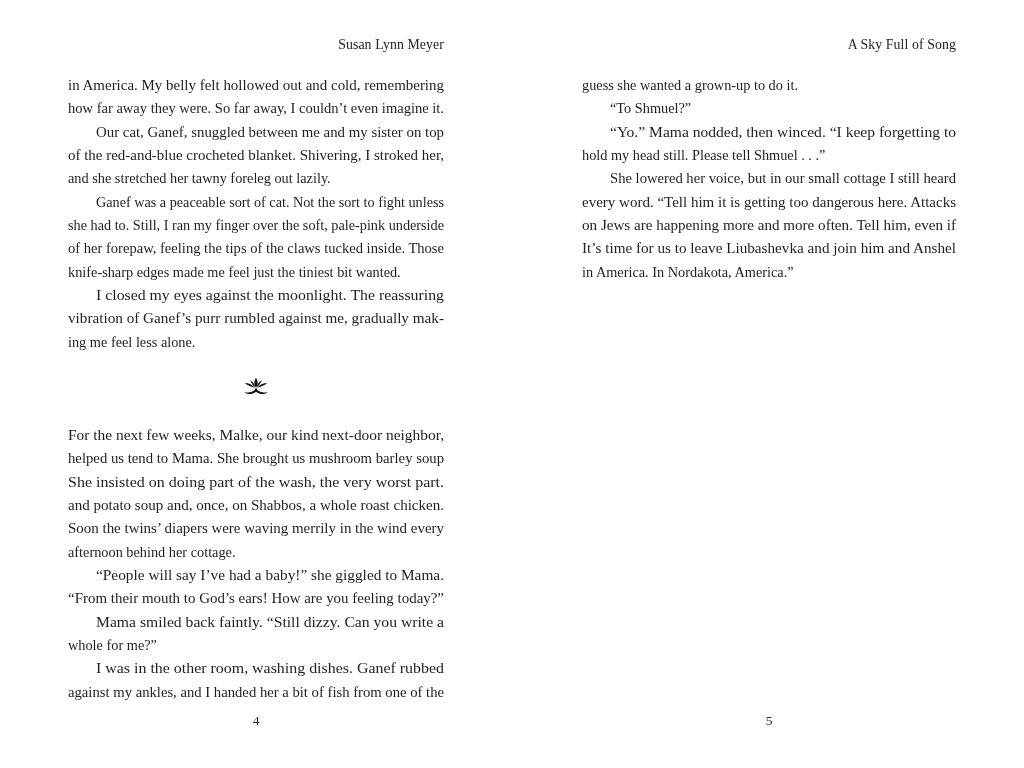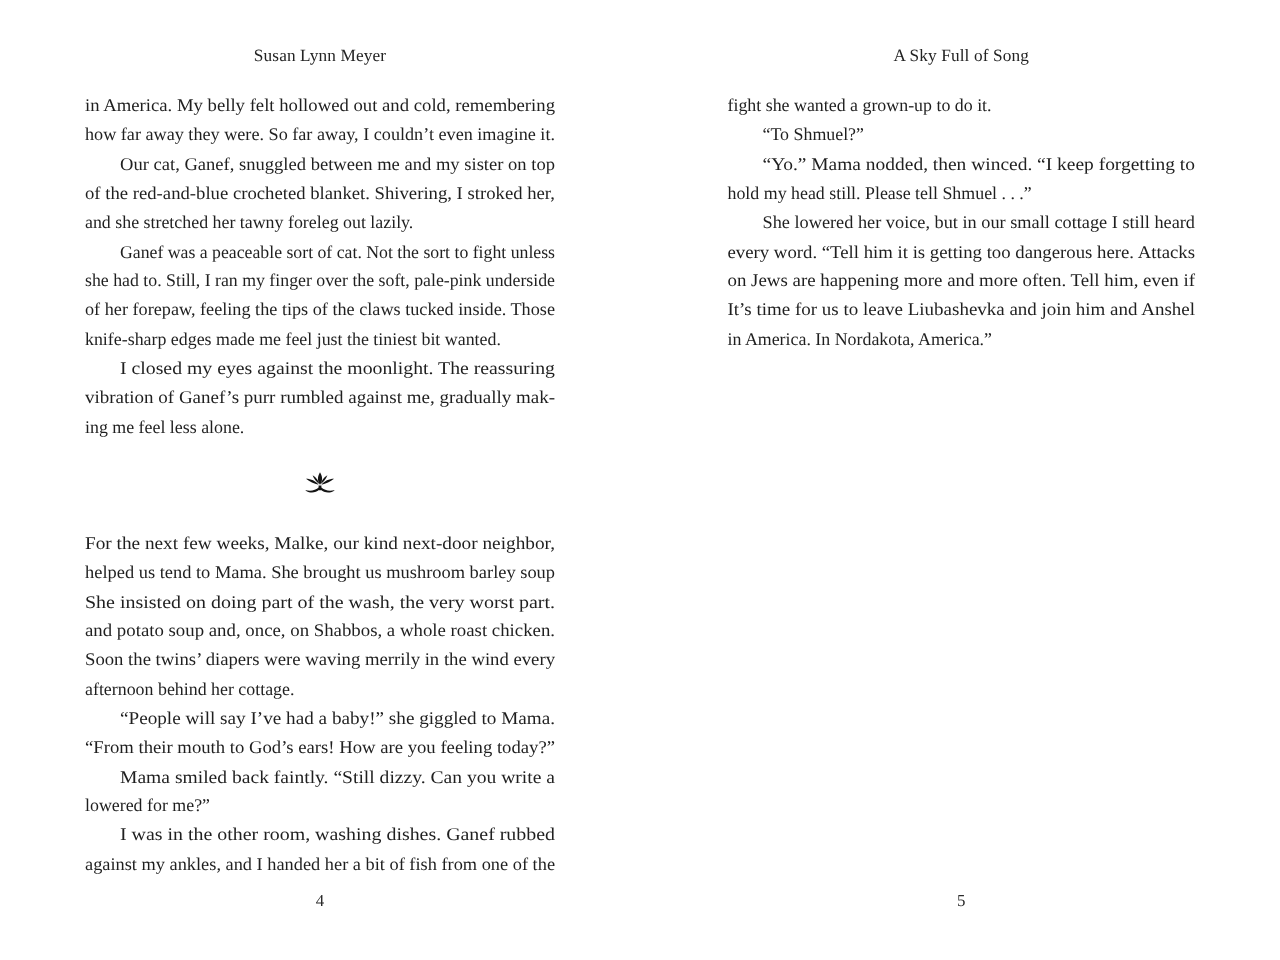--- a/index.html
+++ b/index.html
@@ -10,21 +10,21 @@
     color:#1f1f1f;
     overflow:hidden;
     position:relative;
   }
   .spread{position:absolute;inset:0;}
   .page{position:absolute;top:0;height:768px;}
   .page.left{left:68px;width:376px;}
   .page.right{left:582px;width:374px;}
   .running-head{
     position:absolute;top:36px;left:0;right:0;
-    text-align:center;
+    text-align:right;
     font-size:13.8px;line-height:18px;
     color:#242424;
     letter-spacing:0.1px;
   }
   .page-body{position:absolute;top:74px;left:0;right:0;}
   .line{
     height:23.33px;line-height:23.33px;
     white-space:nowrap;
     font-size:14.3px;
   }
@@ -77,31 +77,31 @@
   </div>
 <div class="line j"><span class="ltxt" style="transform: scaleX(1.0779);">For the next few weeks, Malke, our kind next-door neighbor,</span></div>
         <div class="line j"><span class="ltxt" style="transform: scaleX(1.0304);">helped us tend to Mama. She brought us mushroom barley soup</span></div>
         <div class="line j"><span class="ltxt" style="transform: scaleX(1.118);">She insisted on doing part of the wash, the very worst part.</span></div>
         <div class="line j"><span class="ltxt" style="transform: scaleX(1.0522);">and potato soup and, once, on Shabbos, a whole roast chicken.</span></div>
         <div class="line j"><span class="ltxt" style="transform: scaleX(1.046);">Soon the twins’ diapers were waving merrily in the wind every</span></div>
         <div class="line"><span class="ltxt">afternoon behind her cottage.</span></div>
         <div class="line indent j"><span class="ltxt" style="transform: scaleX(1.0728);">“People will say I’ve had a baby!” she giggled to Mama.</span></div>
         <div class="line j"><span class="ltxt" style="transform: scaleX(1.0453);">“From their mouth to God’s ears! How are you feeling today?”</span></div>
         <div class="line indent j"><span class="ltxt" style="transform: scaleX(1.0951);">Mama smiled back faintly. “Still dizzy. Can you write a</span></div>
-        <div class="line"><span class="ltxt">lowered for me?”</span></div>
+        <div class="line"><span class="ltxt">whole for me?”</span></div>
         <div class="line indent j"><span class="ltxt" style="transform: scaleX(1.1137);">I was in the other room, washing dishes. Ganef rubbed</span></div>
         <div class="line j"><span class="ltxt" style="transform: scaleX(1.0261);">against my ankles, and I handed her a bit of fish from one of the</span></div>
       </div>
     <footer class="pagenum">4</footer>
   </section>
 
   <section class="page right">
     <header class="running-head">A Sky Full of Song</header>
     <div class="page-body">
-        <div class="line"><span class="ltxt">fight she wanted a grown-up to do it.</span></div>
+        <div class="line"><span class="ltxt">guess she wanted a grown-up to do it.</span></div>
         <div class="line indent"><span class="ltxt">“To Shmuel?”</span></div>
         <div class="line indent j"><span class="ltxt" style="transform: scaleX(1.0884);">“Yo.” Mama nodded, then winced. “I keep forgetting to</span></div>
         <div class="line"><span class="ltxt">hold my head still. Please tell Shmuel . . .”</span></div>
         <div class="line indent j"><span class="ltxt" style="transform: scaleX(1.0229);">She lowered her voice, but in our small cottage I still heard</span></div>
         <div class="line j"><span class="ltxt" style="transform: scaleX(1.0495);">every word. “Tell him it is getting too dangerous here. Attacks</span></div>
         <div class="line j"><span class="ltxt" style="transform: scaleX(1.0563);">on Jews are happening more and more often. Tell him, even if</span></div>
         <div class="line j"><span class="ltxt" style="transform: scaleX(1.0619);">It’s time for us to leave Liubashevka and join him and Anshel</span></div>
         <div class="line"><span class="ltxt">in America. In Nordakota, America.”</span></div>
       </div>
     <footer class="pagenum">5</footer>

